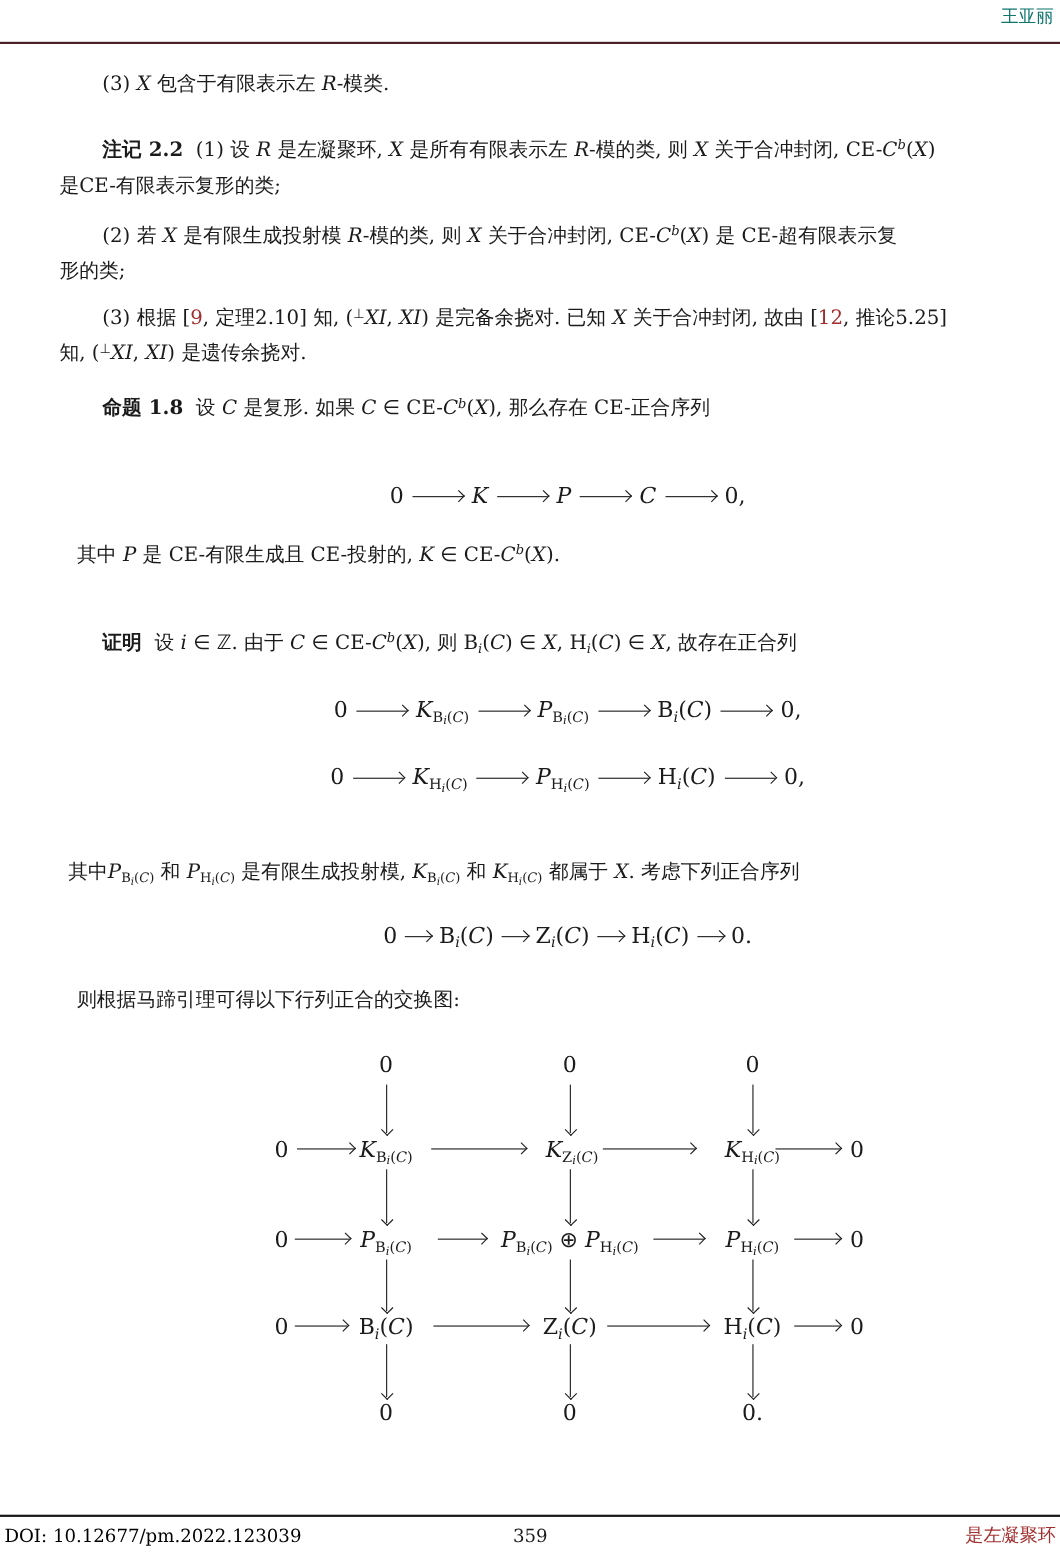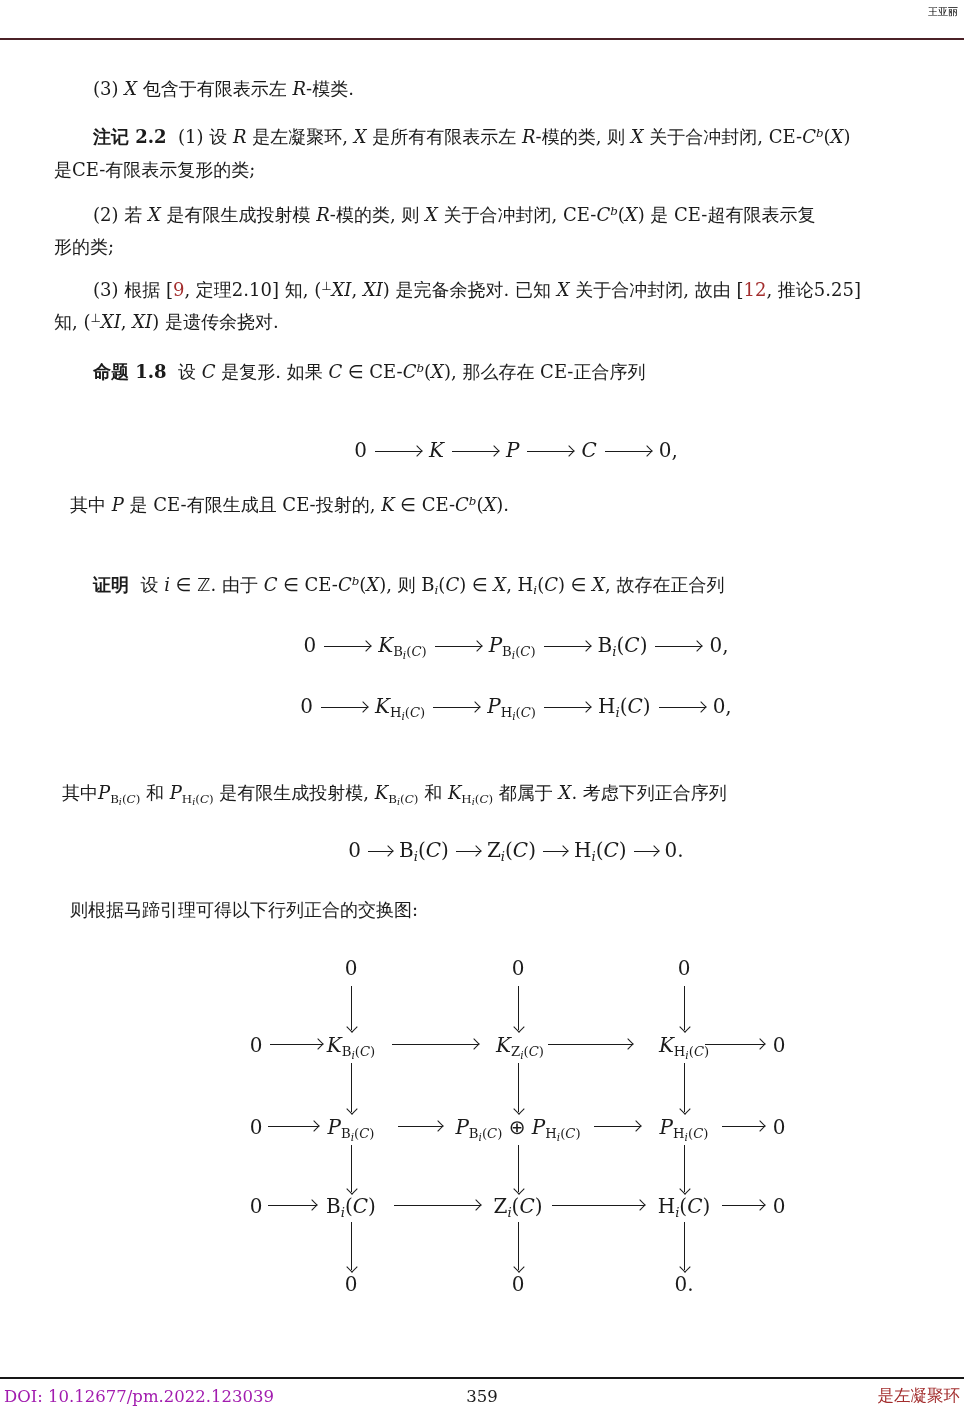--- a/index.html
+++ b/index.html
@@ -29,33 +29,33 @@
   
   .dnode{position:absolute;transform:translate(-50%,-50%);white-space:nowrap;font-size:20px;}
   .dh{position:absolute;height:1px;background:#1b1b1b;}
   .dh::after{content:"";position:absolute;right:0;top:-4px;width:7px;height:7px;
     border-top:1px solid #1b1b1b;border-right:1px solid #1b1b1b;transform:rotate(45deg);}
   .dv{position:absolute;width:1px;background:#1b1b1b;}
   .dv::after{content:"";position:absolute;left:-3px;bottom:-1px;width:7px;height:7px;
     border-right:1px solid #1b1b1b;border-bottom:1px solid #1b1b1b;transform:rotate(45deg);}
   .rule-top{position:absolute;left:0;top:38px;width:964px;height:2px;background:#4b2127;}
   .rule-bottom{position:absolute;left:0;top:1377px;width:964px;height:2px;background:#161616;}
-  .author{position:absolute;top:5px;right:6px;font-size:10px;color:#000000;}
+  .author{position:absolute;top:5px;right:6px;font-size:16px;color:#0f766e;}
   .foot{position:absolute;white-space:nowrap;font-size:16.5px;transform:translateY(-50%);}
-  .foot-doi{left:4px;top:1396px;color:#a21caf;}
+  .foot-doi{left:4px;top:1396px;color:#000000;}
   .foot-page{left:0;right:0;top:1396px;text-align:center;color:#1b1b1b;}
   .foot-journal{right:4px;top:1396px;color:#a32e2e;}
 </style>
 </head>
 <body>
 
 <div class="author">王亚丽</div>
 <div class="rule-top"></div>
 
-<div class="line" style="top:89px;left:93px"><span>(3) </span><span class="s-cal">X</span><span> 包含于有限表示左 </span><span class="s-it">R</span><span>-模类.</span></div>
+<div class="line" style="top:77px;left:93px"><span>(3) </span><span class="s-cal">X</span><span> 包含于有限表示左 </span><span class="s-it">R</span><span>-模类.</span></div>
 <div class="line" style="top:137px;left:93px"><span class="s-bold">注记 2.2</span><span>&nbsp;&nbsp;(1) 设 </span><span class="s-it">R</span><span> 是左凝聚环, </span><span class="s-cal">X</span><span> 是所有有限表示左 </span><span class="s-it">R</span><span>-模的类, 则 </span><span class="s-cal">X</span><span> 关于合冲封闭, CE-</span><span class="s-it">C</span><sup><span class="s-it">b</span></sup><span>(</span><span class="s-cal">X</span><span>)</span></div>
 <div class="line" style="top:170px;left:54px"><span>是CE-有限表示复形的类;</span></div>
 <div class="line" style="top:215px;left:93px"><span>(2) 若 </span><span class="s-cal">X</span><span> 是有限生成投射模 </span><span class="s-it">R</span><span>-模的类, 则 </span><span class="s-cal">X</span><span> 关于合冲封闭, CE-</span><span class="s-it">C</span><sup><span class="s-it">b</span></sup><span>(</span><span class="s-cal">X</span><span>) 是 CE-超有限表示复</span></div>
 <div class="line" style="top:247px;left:54px"><span>形的类;</span></div>
 <div class="line" style="top:290px;left:93px"><span>(3) 根据 [</span><span class="s-red">9</span><span>, 定理2.10] 知, (</span><sup><span class="s-sym">⊥</span></sup><span class="s-cal">XI</span><span>, </span><span class="s-cal">XI</span><span>) 是完备余挠对. 已知 </span><span class="s-cal">X</span><span> 关于合冲封闭, 故由 [</span><span class="s-red">12</span><span>, 推论5.25]</span></div>
 <div class="line" style="top:322px;left:54px"><span>知, (</span><sup><span class="s-sym">⊥</span></sup><span class="s-cal">XI</span><span>, </span><span class="s-cal">XI</span><span>) 是遗传余挠对.</span></div>
 <div class="line" style="top:372px;left:93px"><span class="s-bold">命题 1.8</span><span>&nbsp;&nbsp;设 </span><span class="s-it">C</span><span> 是复形. 如果 </span><span class="s-it">C</span><span class="s-sym"> ∈ </span><span>CE-</span><span class="s-it">C</span><sup><span class="s-it">b</span></sup><span>(</span><span class="s-cal">X</span><span>), 那么存在 CE-正合序列</span></div>
 <div class="line" style="top:505px;left:70px"><span>其中 </span><span class="s-it">P</span><span> 是 CE-有限生成且 CE-投射的, </span><span class="s-it">K</span><span class="s-sym"> ∈ </span><span>CE-</span><span class="s-it">C</span><sup><span class="s-it">b</span></sup><span>(</span><span class="s-cal">X</span><span>).</span></div>
 <div class="line" style="top:585px;left:93px"><span class="s-bold">证明</span><span>&nbsp;&nbsp;设 </span><span class="s-it">i</span><span class="s-sym"> ∈ </span><span class="s-bb">ℤ</span><span>. 由于 </span><span class="s-it">C</span><span class="s-sym"> ∈ </span><span>CE-</span><span class="s-it">C</span><sup><span class="s-it">b</span></sup><span>(</span><span class="s-cal">X</span><span>), 则 B</span><sub><span class="s-it">i</span></sub><span>(</span><span class="s-it">C</span><span>) </span><span class="s-sym">∈</span><span> </span><span class="s-cal">X</span><span>, H</span><sub><span class="s-it">i</span></sub><span>(</span><span class="s-it">C</span><span>) </span><span class="s-sym">∈</span><span> </span><span class="s-cal">X</span><span>, 故存在正合列</span></div>
 <div class="line" style="top:793px;left:62px"><span>其中</span><span class="s-it">P</span><sub><span>B</span><sub><span class="s-it">i</span></sub><span>(</span><span class="s-it">C</span><span>)</span></sub><span> 和 </span><span class="s-it">P</span><sub><span>H</span><sub><span class="s-it">i</span></sub><span>(</span><span class="s-it">C</span><span>)</span></sub><span> 是有限生成投射模, </span><span class="s-it">K</span><sub><span>B</span><sub><span class="s-it">i</span></sub><span>(</span><span class="s-it">C</span><span>)</span></sub><span> 和 </span><span class="s-it">K</span><sub><span>H</span><sub><span class="s-it">i</span></sub><span>(</span><span class="s-it">C</span><span>)</span></sub><span> 都属于 </span><span class="s-cal">X</span><span>. 考虑下列正合序列</span></div>

